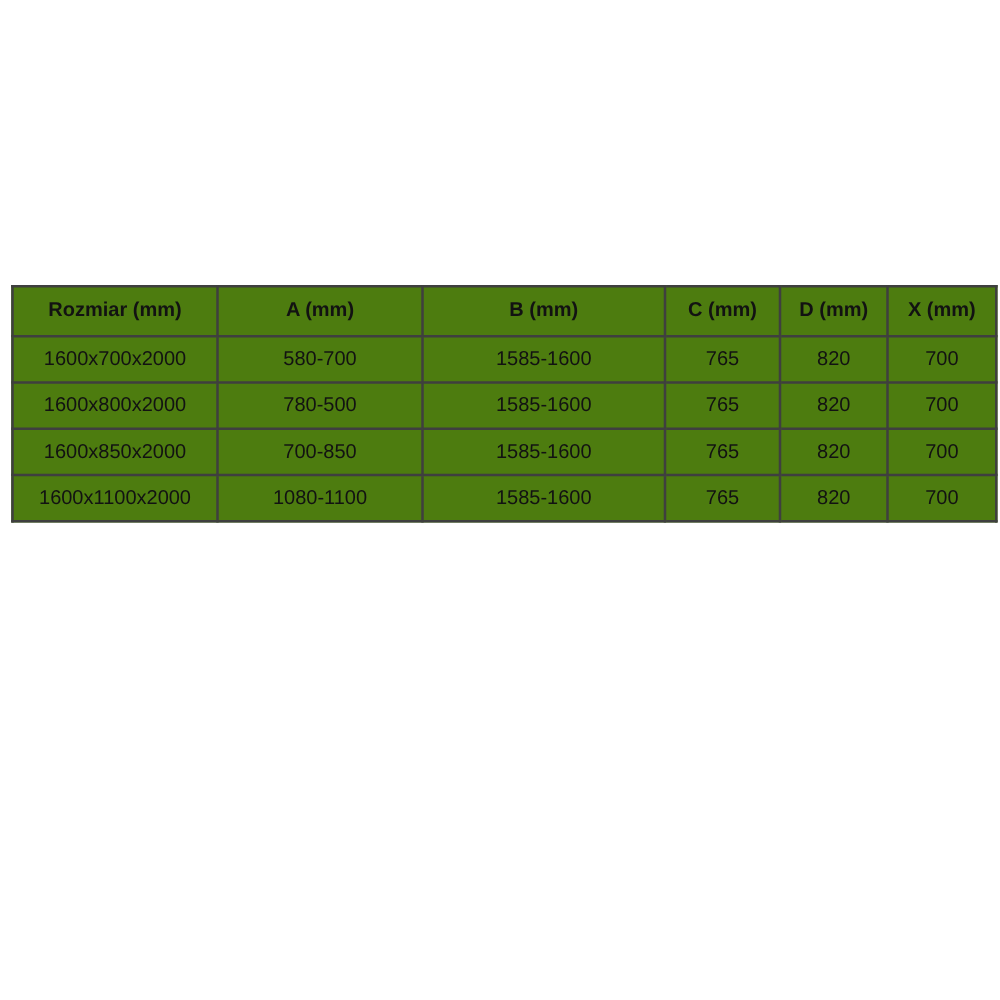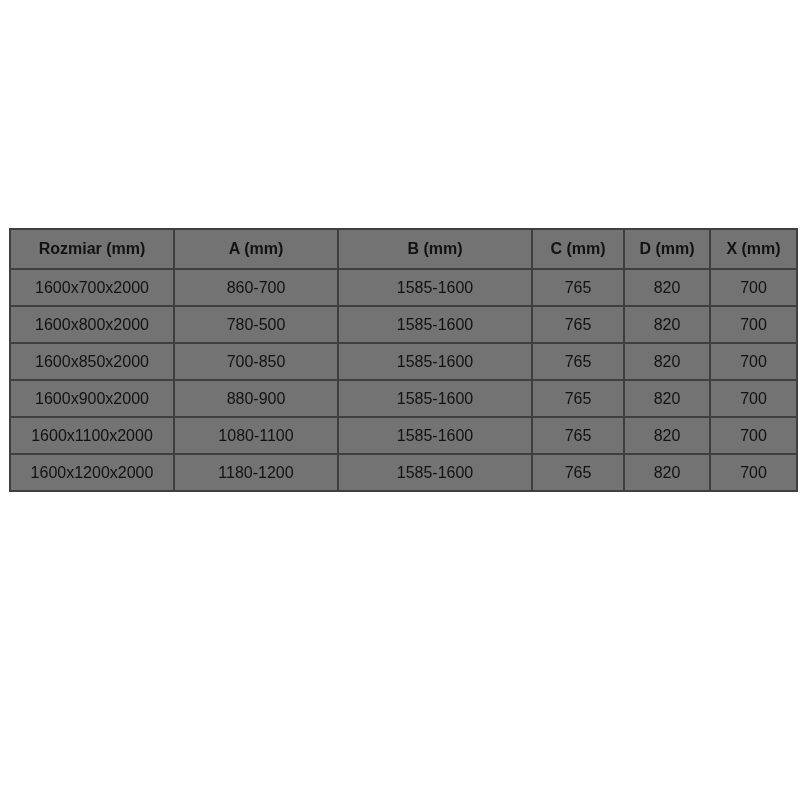--- a/index.html
+++ b/index.html
@@ -15,21 +15,21 @@
     color: #121212;
   }
   .table-wrap {
     position: absolute;
     left: 9px;
     top: 228px;
   }
   table.spec-table {
     border-collapse: collapse;
     table-layout: fixed;
-    background: #737373;
+    background: #4d7c0f;
   }
   table.spec-table th,
   table.spec-table td {
     border: 2px solid #3f3f3f;
     text-align: center;
     vertical-align: middle;
     padding: 0;
     overflow: hidden;
     white-space: nowrap;
   }
@@ -70,21 +70,21 @@
         <th>A (mm)</th>
         <th>B (mm)</th>
         <th>C (mm)</th>
         <th>D (mm)</th>
         <th>X (mm)</th>
       </tr>
     </thead>
     <tbody>
       <tr>
         <td>1600x700x2000</td>
-        <td>860-700</td>
+        <td>580-700</td>
         <td>1585-1600</td>
         <td>765</td>
         <td>820</td>
         <td>700</td>
       </tr>
       <tr>
         <td>1600x800x2000</td>
         <td>780-500</td>
         <td>1585-1600</td>
         <td>765</td>
@@ -93,38 +93,22 @@
       </tr>
       <tr>
         <td>1600x850x2000</td>
         <td>700-850</td>
         <td>1585-1600</td>
         <td>765</td>
         <td>820</td>
         <td>700</td>
       </tr>
       <tr>
-        <td>1600x900x2000</td>
-        <td>880-900</td>
-        <td>1585-1600</td>
-        <td>765</td>
-        <td>820</td>
-        <td>700</td>
-      </tr>
-      <tr>
         <td>1600x1100x2000</td>
         <td>1080-1100</td>
-        <td>1585-1600</td>
-        <td>765</td>
-        <td>820</td>
-        <td>700</td>
-      </tr>
-      <tr>
-        <td>1600x1200x2000</td>
-        <td>1180-1200</td>
         <td>1585-1600</td>
         <td>765</td>
         <td>820</td>
         <td>700</td>
       </tr>
     </tbody>
   </table>
 </div>
 
 </body></html>

